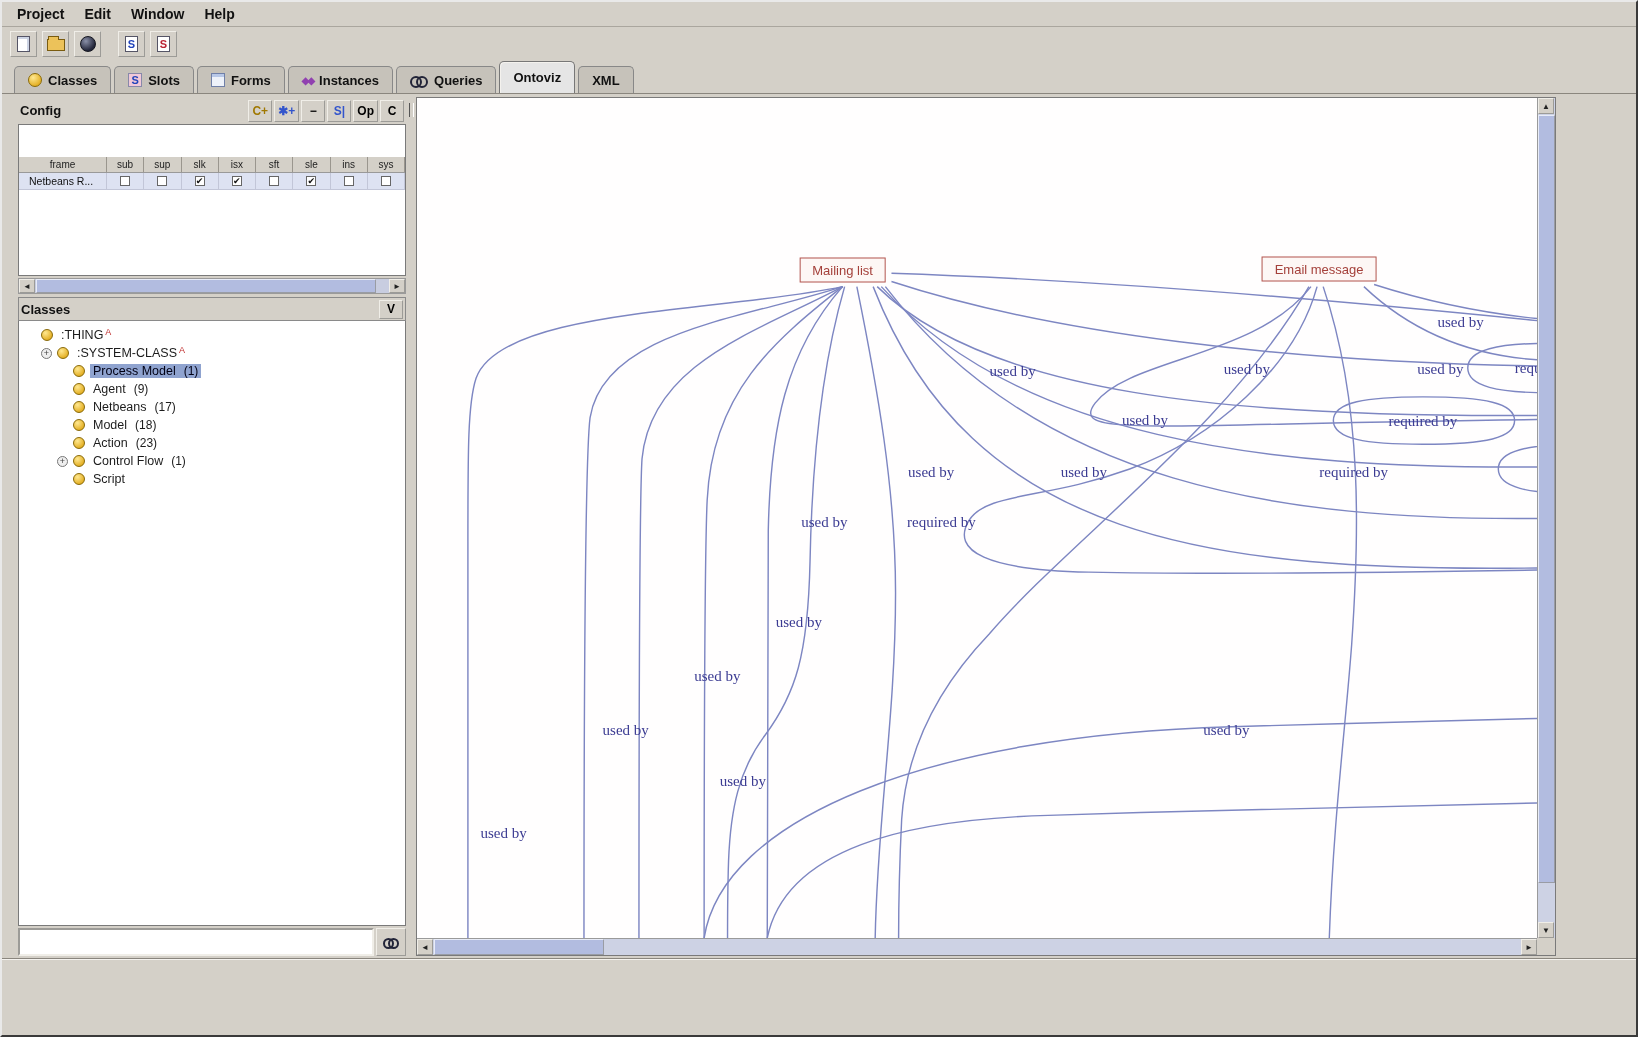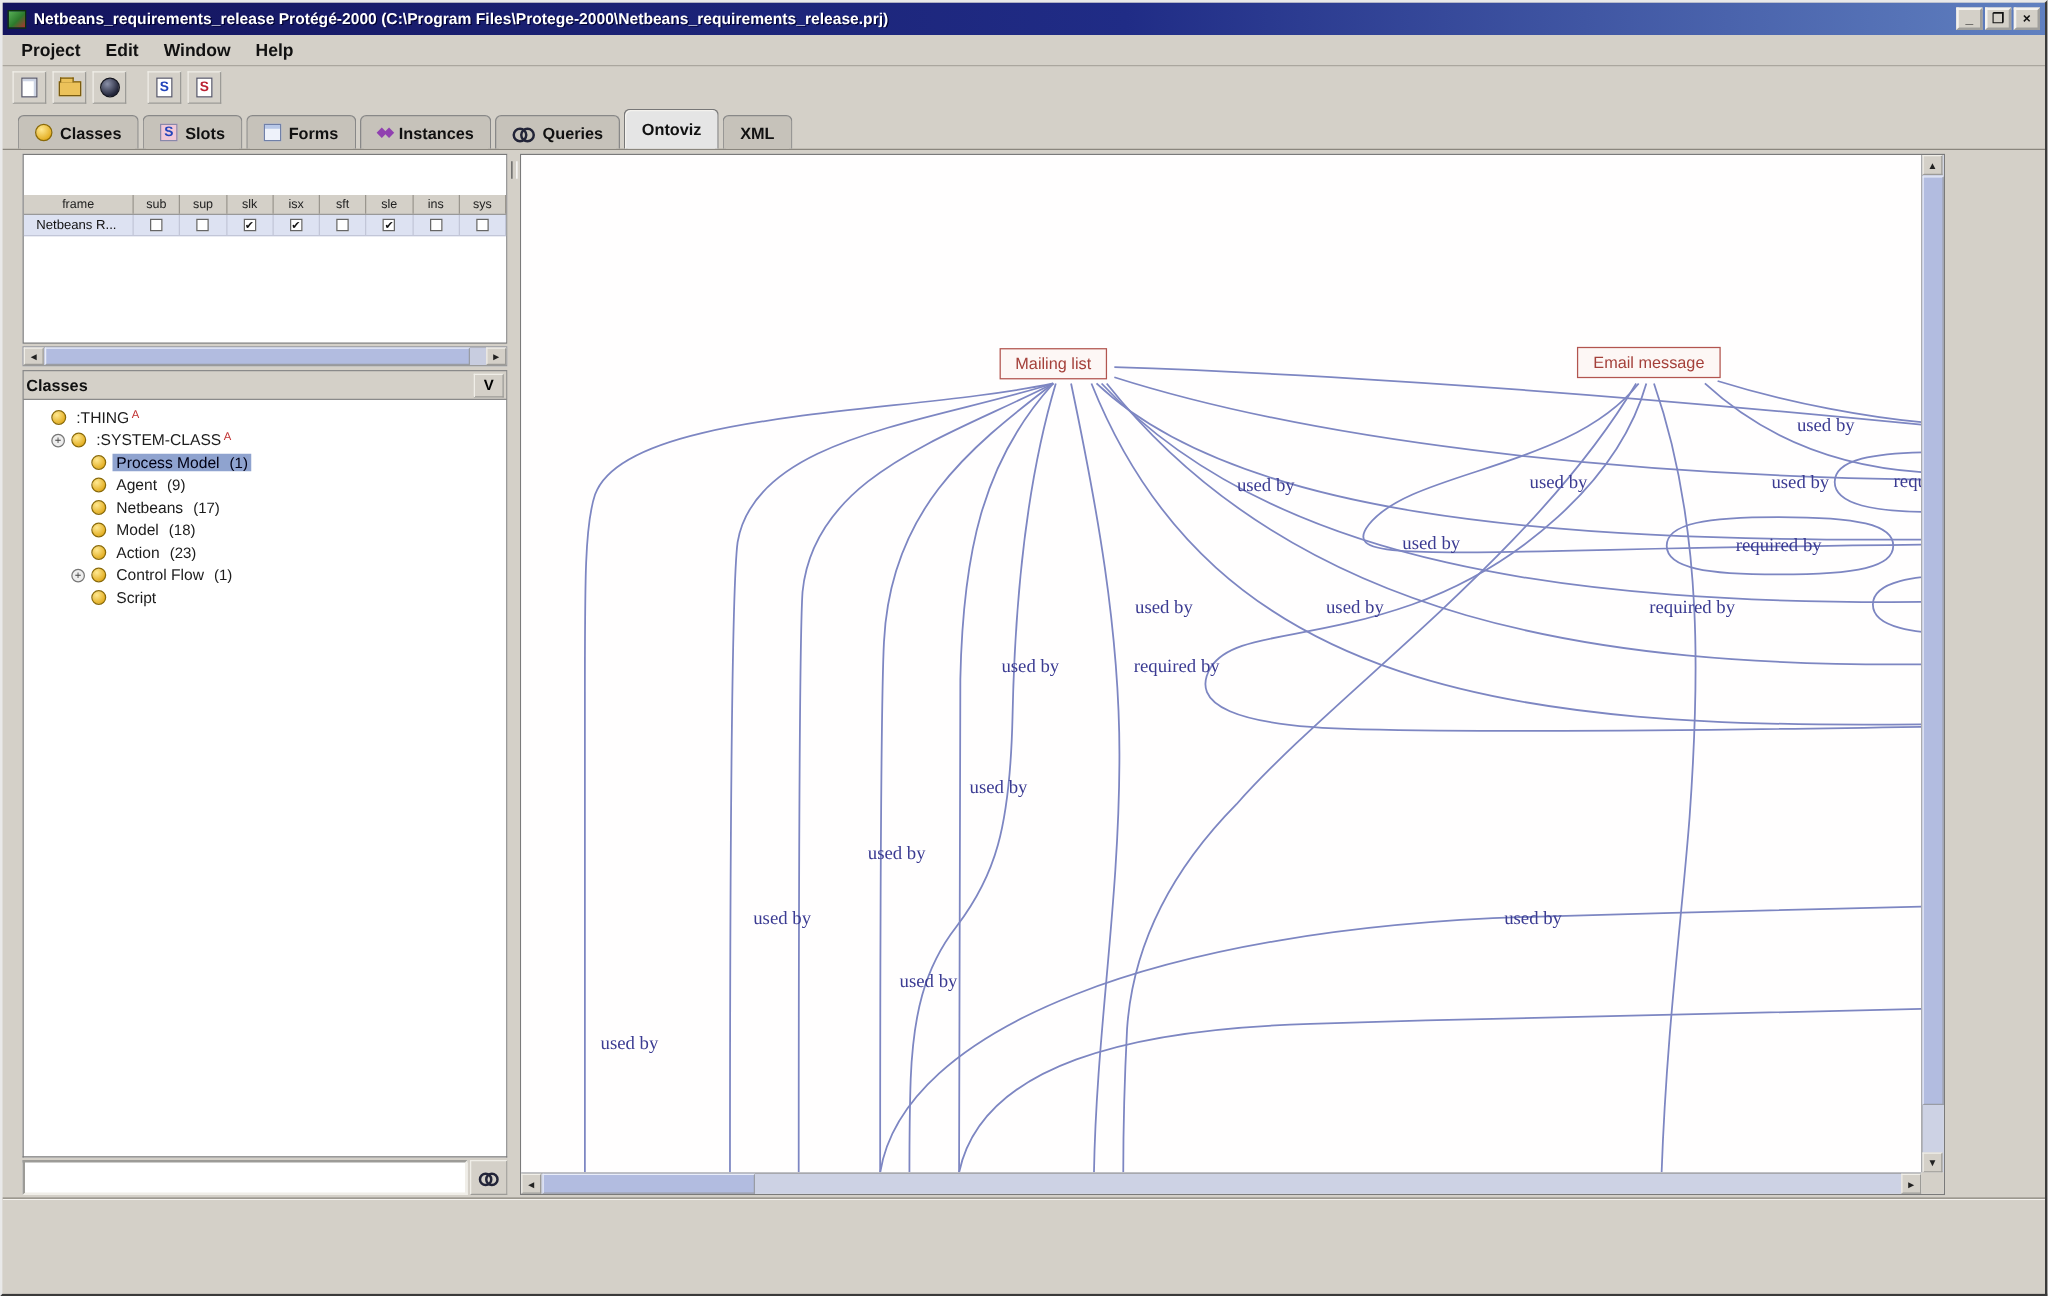--- a/index.html
+++ b/index.html
@@ -167,29 +167,20 @@
 
   
   .bottom-strip { flex:0 0 77px; background:#d4d0c8;
     border-top:1px solid #8a867e; box-shadow:inset 0 1px 0 #f4f2ee; }
 </style>
 </head>
 <body>
 
 <div class="window" data-name="app-window">
 
-  <div class="titlebar" data-name="title-bar">
-    <span class="app-icon" data-name="app-icon"></span>
-    <span class="title-text" data-name="window-title">Netbeans_requirements_release Protégé-2000   (C:\Program Files\Protege-2000\Netbeans_requirements_release.prj)</span>
-    <span class="win-buttons">
-      <button class="winbtn" data-name="minimize-button">_</button>
-      <button class="winbtn" data-name="maximize-button">❐</button>
-      <button class="winbtn" data-name="close-button">×</button>
-    </span>
-  </div>
 
   <div class="menubar" id="menubar" data-name="menu-bar">
       <span class="menu-item" data-name="menu-project">Project</span>
       <span class="menu-item" data-name="menu-edit">Edit</span>
       <span class="menu-item" data-name="menu-window">Window</span>
       <span class="menu-item" data-name="menu-help">Help</span>
     </div>
   <div class="toolbar" id="toolbar" data-name="toolbar">
       <button class="toolbtn" data-name="new-project-icon-button">
         <span class="ic-page" data-name="new-project-icon"></span>
@@ -233,20 +224,31 @@
       </div>
       <div class="tab" data-name="tab-xml">
         <span class="tablabel">XML</span>
       </div>
     </div>
 
   <div class="content" data-name="main-content">
 
     <div class="left-panel" data-name="left-panel">
 
+      <div class="config-header" data-name="config-header">
+        <span class="section-title" data-name="config-title">Config</span>
+        <span class="config-buttons" id="configButtons">
+            <button class="cfgbtn" data-name="create-class-config-icon">C+</button>
+            <button class="cfgbtn" data-name="create-star-config-icon">✱+</button>
+            <button class="cfgbtn" data-name="remove-config-icon">−</button>
+            <button class="cfgbtn" data-name="slot-config-icon">S|</button>
+            <button class="cfgbtn" data-name="op-config-button">Op</button>
+            <button class="cfgbtn" data-name="c-config-button">C</button>
+          </span>
+      </div>
 
       <div class="config-table" id="configTable" data-name="config-table">
           <div class="ct-head" data-name="config-table-header">
             <span data-name="config-col-frame">frame</span>
             <span data-name="config-col-sub">sub</span>
             <span data-name="config-col-sup">sup</span>
             <span data-name="config-col-slk">slk</span>
             <span data-name="config-col-isx">isx</span>
             <span data-name="config-col-sft">sft</span>
             <span data-name="config-col-sle">sle</span>

